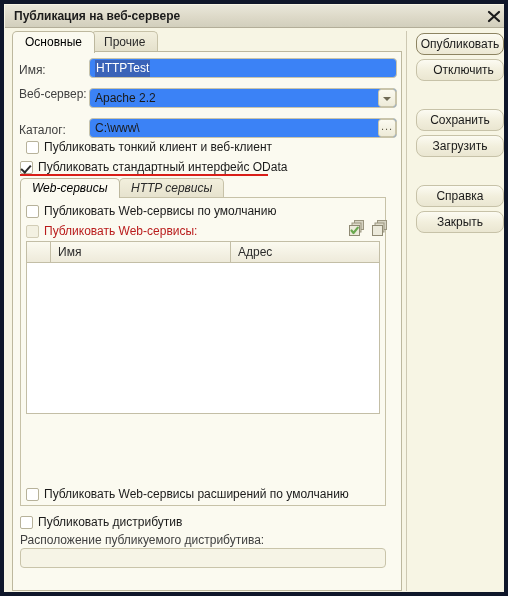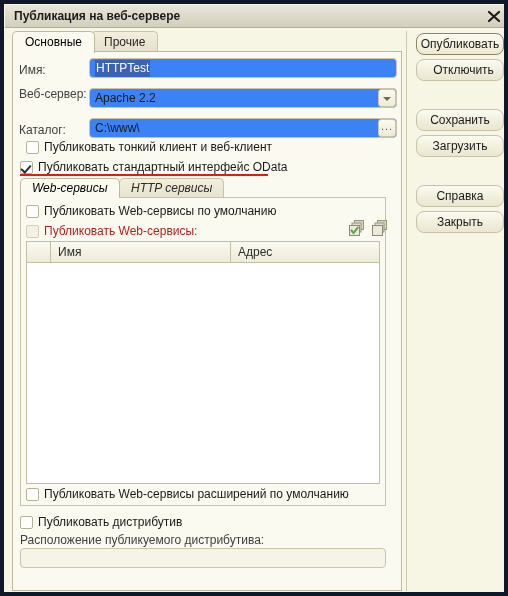--- a/index.html
+++ b/index.html
@@ -241,21 +241,21 @@
     position: absolute;
     width: 18px; height: 18px;
     cursor: pointer;
   }
   #icon-check-all { left: 344px; top: 215px; }
   #icon-stack     { left: 367px; top: 215px; }
 
   
   #ws-table {
     position: absolute; left: 22px; top: 237px;
-    width: 354px; height: 243px;
+    width: 354px; height: 173px;
     border: 1px solid #c3beA6;
     background: #ffffff;
     box-sizing: border-box;
     overflow: hidden;
   }
   #ws-thead {
     position: absolute; left: 0; top: 0;
     width: 100%; height: 21px;
     background: linear-gradient(to bottom, #fbfaf0, #eeeada);
     border-bottom: 1px solid #c3beA6;

